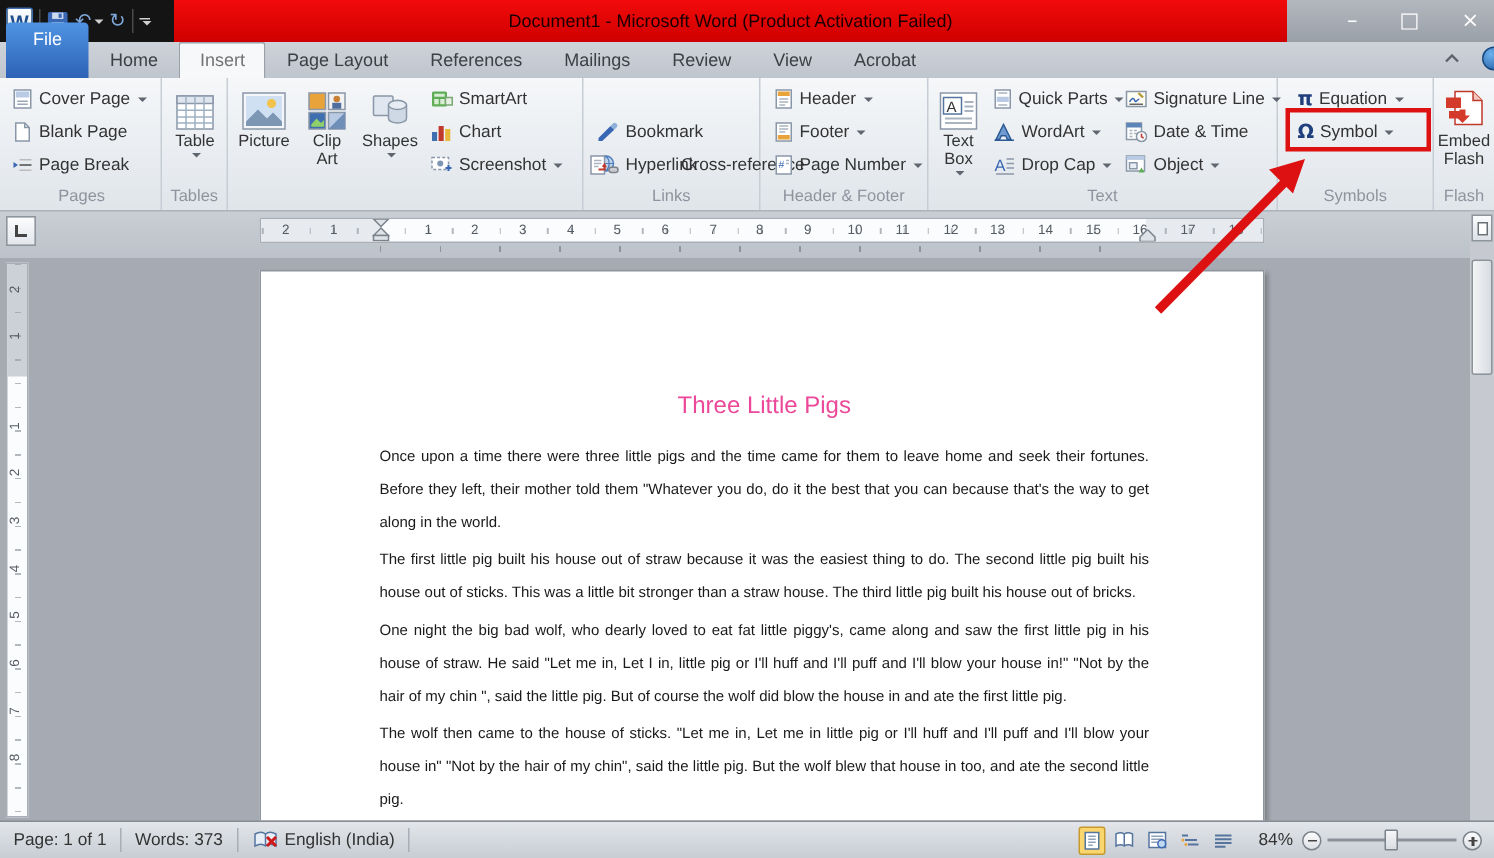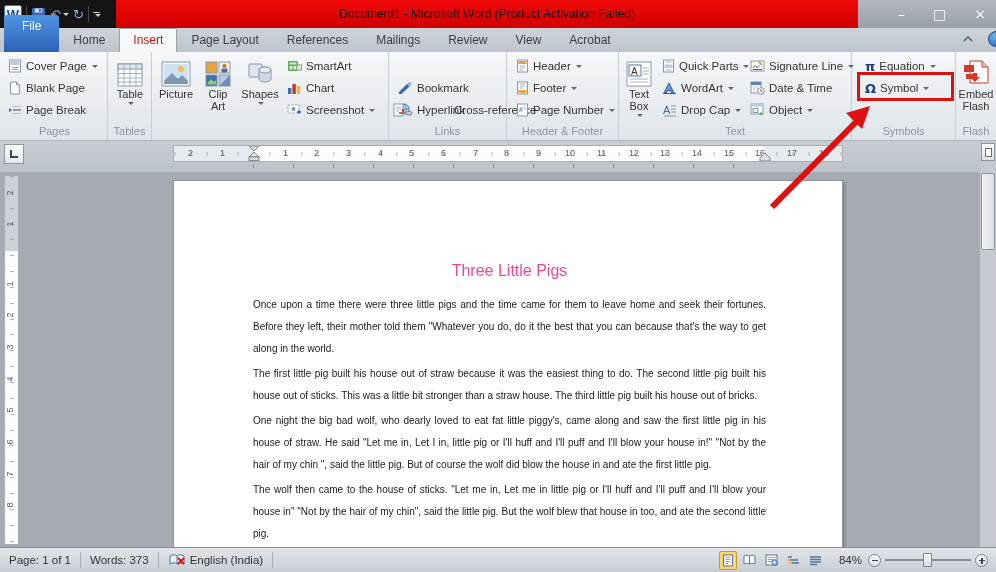--- a/index.html
+++ b/index.html
@@ -17,21 +17,21 @@
   .qbar .bar { width:7px; height:1px; background:#cfcfcf; }
   #titlered { position:absolute; left:116px; top:0; width:742px; height:28px; background:linear-gradient(#f20a0a,#cf0000); display:flex; align-items:center; justify-content:center; }
   #titlered .ttext { font-size:12px; color:#1a0000; }
   #wincontrols { position:absolute; right:0; top:0; width:138px; height:28px; display:flex; align-items:center; justify-content:flex-end; gap:28px; padding-right:10px; }
   .winbtn { color:#fdfdfd; font-size:14px; line-height:1; font-family:"DejaVu Sans",sans-serif; }
 
   
   #tabrow { position:absolute; left:0; top:28px; width:996px; height:24px; background:linear-gradient(#ced3da,#bfc5cd); display:flex; align-items:flex-end; }
   .tab { font-size:12px; color:#3c4046; padding:4px 14px 5px 14px; }
   .tab.file { background:linear-gradient(#4f94e3,#2d62b5); color:#fff; border-radius:3px 3px 0 0; margin-left:4px; padding:4px 18px 19px 18px; }
-  .tab.active { background:#f6f8fa; border:1px solid #9aa1a9; border-bottom:none; border-radius:2px 2px 0 0; color:#b91c1c; padding:4px 13px 5px 13px; }
+  .tab.active { background:#f6f8fa; border:1px solid #9aa1a9; border-bottom:none; border-radius:2px 2px 0 0; color:#737373; padding:4px 13px 5px 13px; }
   #ribbon-collapse { position:absolute; left:963px; top:36px; }
   #help-circle { position:absolute; left:988px; top:31px; width:16px; height:16px; border-radius:50%; background:radial-gradient(circle at 35% 30%,#6fb1ef,#1d5a9e); border:1px solid #16477e; }
 
   
   #ribbon { position:absolute; left:0; top:52px; width:996px; height:89px; background:linear-gradient(#f5f7f9,#e0e5ea); border-bottom:1px solid #aeb4bb; }
   .group { position:absolute; top:0; height:88px; border-right:1px solid #c7cdd4; }
   .g-label { position:absolute; bottom:3px; left:0; width:100%; text-align:center; font-size:11px; color:#8d949e; }
   .sbtn { position:absolute; display:flex; align-items:center; gap:4px; height:20px; padding:0 3px; font-size:11.5px; color:#333; white-space:nowrap; }
   .dd { width:0; height:0; border-left:3px solid transparent; border-right:3px solid transparent; border-top:3.5px solid #606670; margin-left:1px; }
   .bbtn { position:absolute; top:3px; display:flex; flex-direction:column; align-items:center; }

